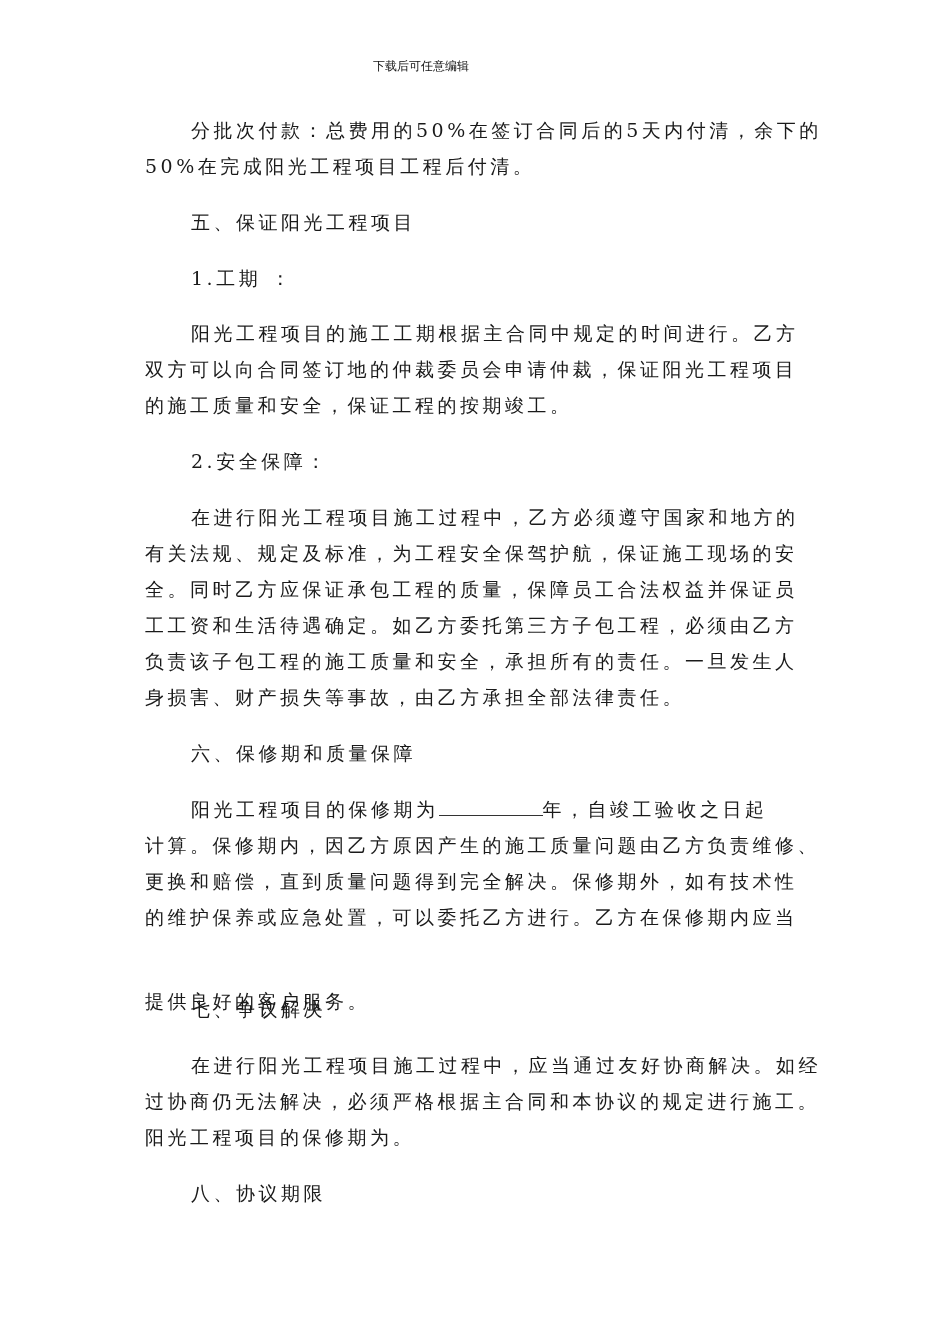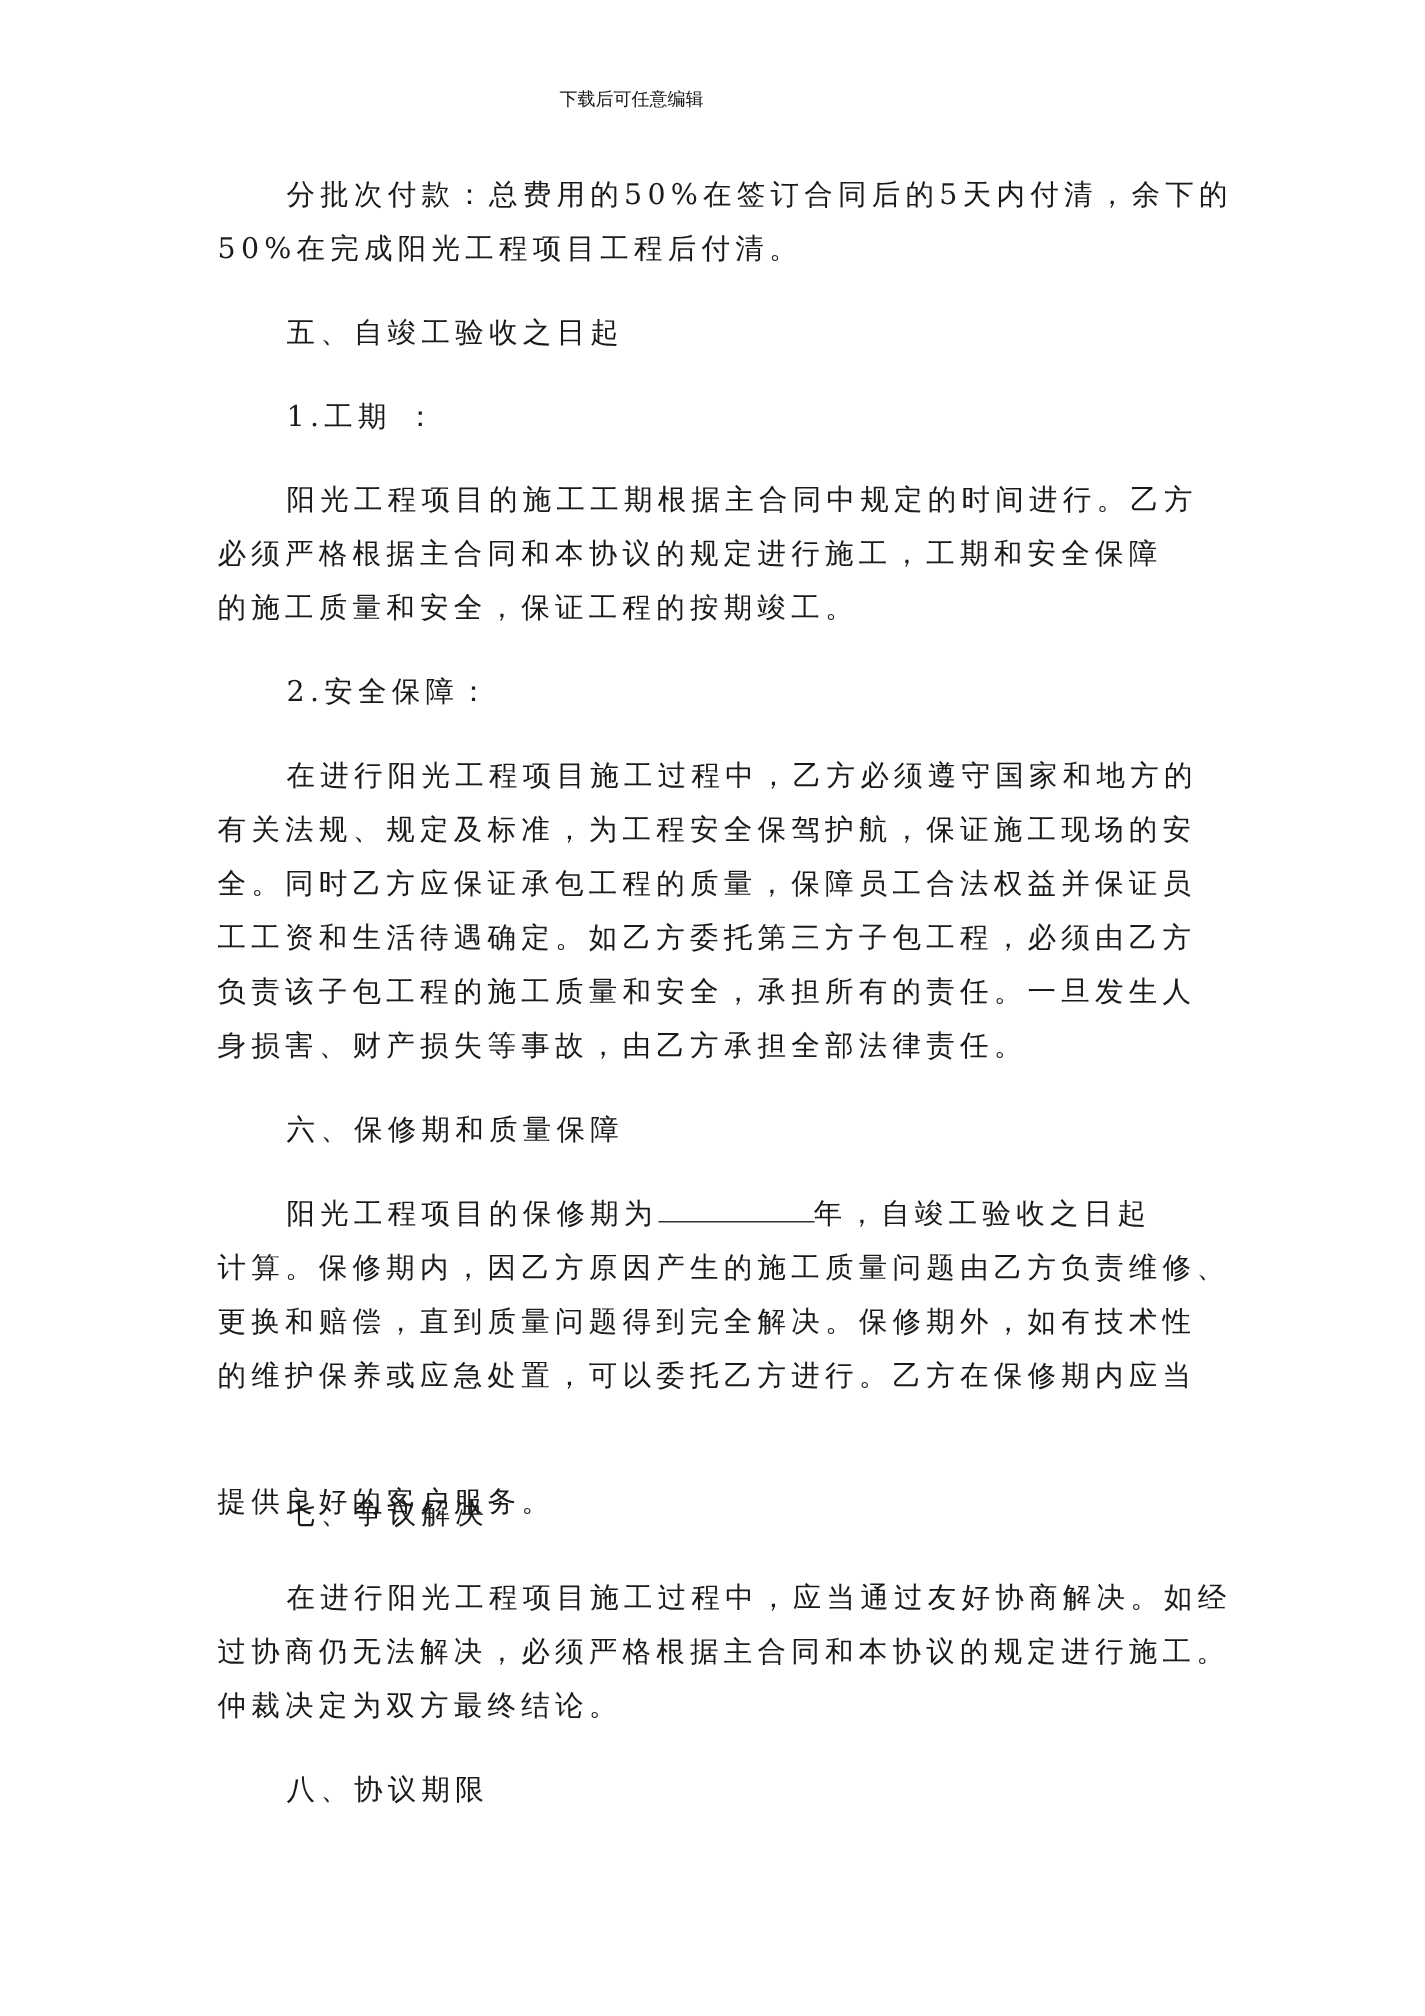--- a/index.html
+++ b/index.html
@@ -16,25 +16,25 @@
 </style>
 </head>
 <body>
 
 <div class="header">下载后可任意编辑</div>
 
 <div class="page">
   <div class="line indent" style="top:0px">分批次付款：总费用的50%在签订合同后的5天内付清，余下的</div>
   <div class="line" style="top:36px">50%在完成阳光工程项目工程后付清。</div>
 
-  <div class="line indent" style="top:92px">五、自竣工验收之日起</div>
+  <div class="line indent" style="top:92px">五、保证阳光工程项目</div>
 
   <div class="line indent" style="top:148px">1.工期 ：</div>
   <div class="line indent" style="top:203px">阳光工程项目的施工工期根据主合同中规定的时间进行。乙方</div>
-  <div class="line" style="top:239px">必须严格根据主合同和本协议的规定进行施工，工期和安全保障</div>
+  <div class="line" style="top:239px">双方可以向合同签订地的仲裁委员会申请仲裁，保证阳光工程项目</div>
   <div class="line" style="top:275px">的施工质量和安全，保证工程的按期竣工。</div>
 
   <div class="line indent" style="top:331px">2.安全保障：</div>
   <div class="line indent" style="top:387px">在进行阳光工程项目施工过程中，乙方必须遵守国家和地方的</div>
   <div class="line" style="top:423px">有关法规、规定及标准，为工程安全保驾护航，保证施工现场的安</div>
   <div class="line" style="top:459px">全。同时乙方应保证承包工程的质量，保障员工合法权益并保证员</div>
   <div class="line" style="top:495px">工工资和生活待遇确定。如乙方委托第三方子包工程，必须由乙方</div>
   <div class="line" style="top:531px">负责该子包工程的施工质量和安全，承担所有的责任。一旦发生人</div>
   <div class="line" style="top:567px">身损害、财产损失等事故，由乙方承担全部法律责任。</div>
 
@@ -43,16 +43,16 @@
     <span>阳光工程项目的保修期为</span><span class="blank"></span><span>年，自竣工验收之日起</span>
   </div>
   <div class="line" style="top:715px">计算。保修期内，因乙方原因产生的施工质量问题由乙方负责维修、</div>
   <div class="line" style="top:751px">更换和赔偿，直到质量问题得到完全解决。保修期外，如有技术性</div>
   <div class="line" style="top:787px">的维护保养或应急处置，可以委托乙方进行。乙方在保修期内应当</div>
   <div class="line" style="top:871px">提供良好的客户服务。</div>
 
   <div class="line indent" style="top:879px">七、争议解决</div>
   <div class="line indent" style="top:935px">在进行阳光工程项目施工过程中，应当通过友好协商解决。如经</div>
   <div class="line" style="top:971px">过协商仍无法解决，必须严格根据主合同和本协议的规定进行施工。</div>
-  <div class="line" style="top:1007px">仲裁决定为双方最终结论。</div>
+  <div class="line" style="top:1007px">阳光工程项目的保修期为。</div>
 
   <div class="line indent" style="top:1063px">八、协议期限</div>
 </div>
 
 </body></html>

